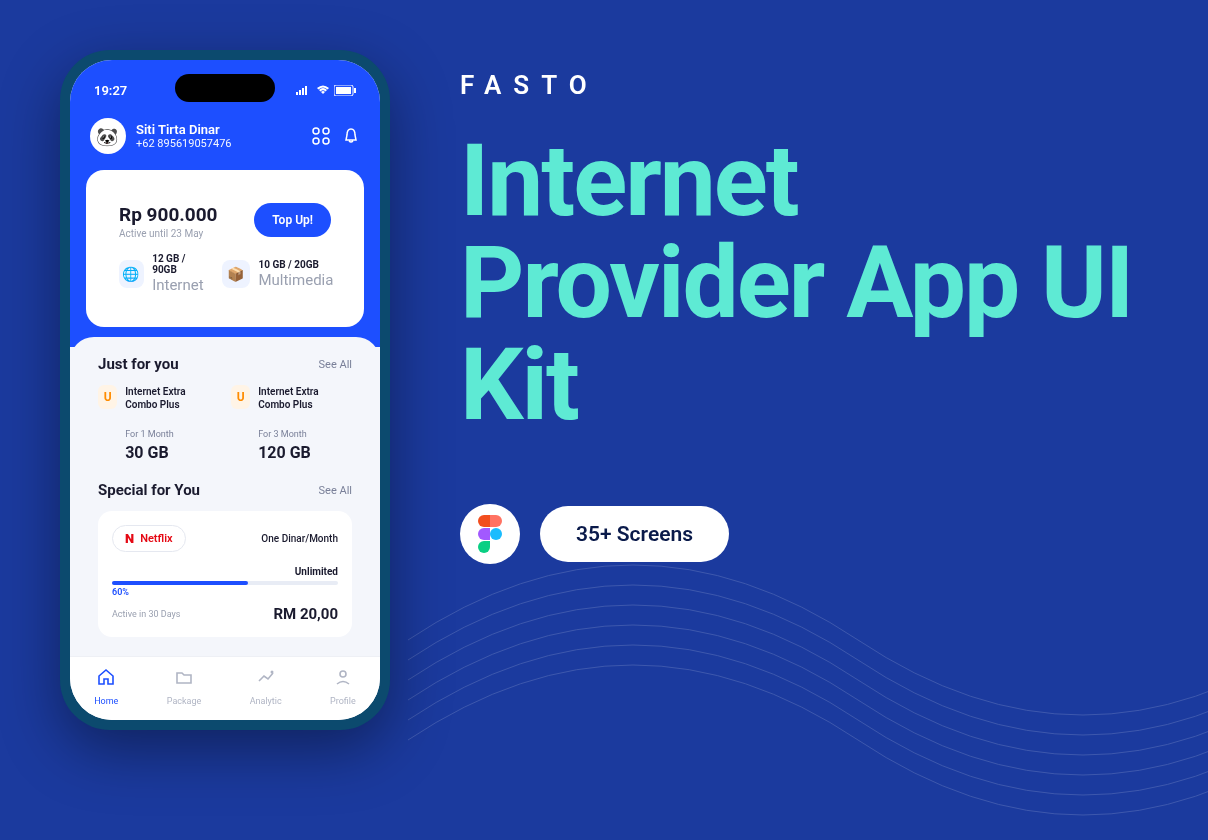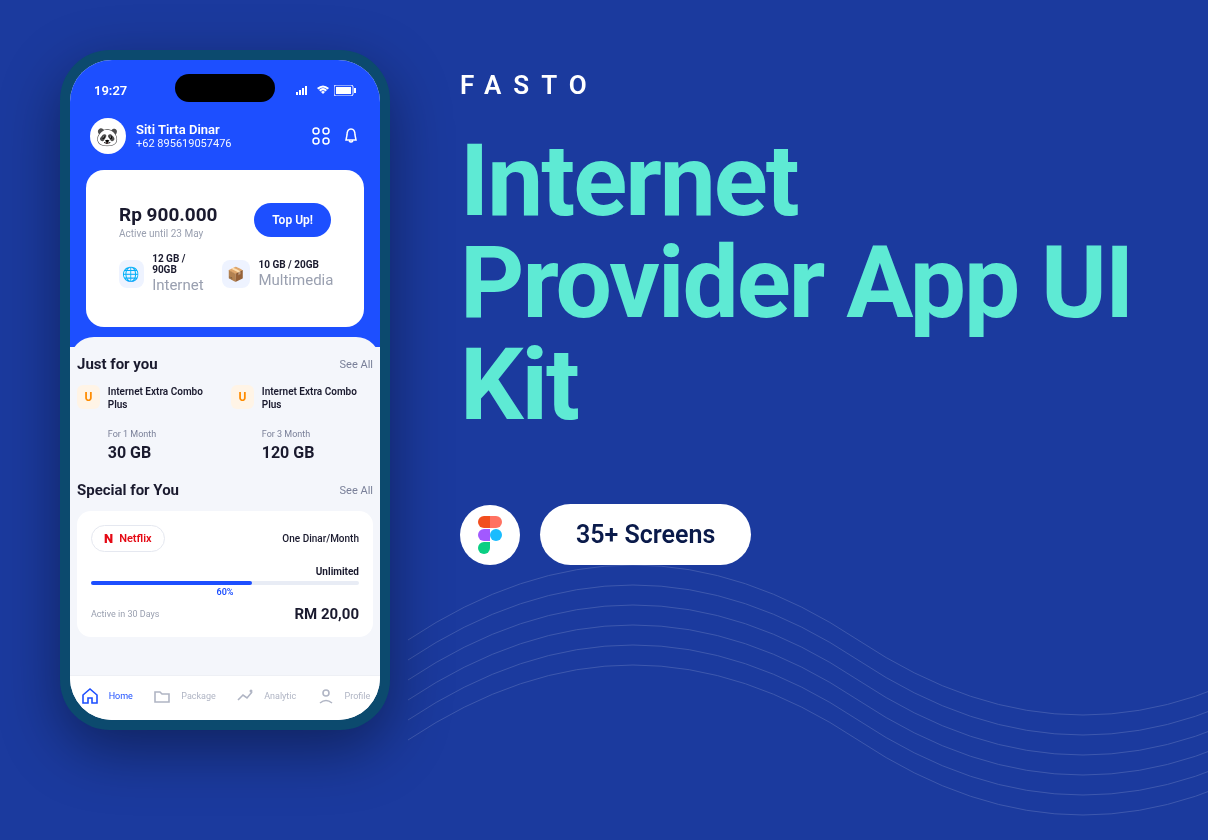--- a/index.html
+++ b/index.html
@@ -7,21 +7,21 @@
 .wave{position:absolute;right:-100px;bottom:-50px;width:900px;height:500px;opacity:0.15;pointer-events:none}
 .wave path{stroke:#fff;stroke-width:1;fill:none}
 .container{display:flex;width:100%;height:100%;padding:50px 60px;gap:70px;position:relative;z-index:2}
 .phone-col{flex:0 0 auto}
 .text-col{flex:1;display:flex;flex-direction:column;justify-content:flex-start;padding-top:20px}
 .brand{color:#fff;font-size:26px;font-weight:600;letter-spacing:12px;margin-bottom:30px}
 .headline{color:#5eead4;font-size:100px;font-weight:700;line-height:1.02;letter-spacing:-2px;margin-bottom:68px}
 .badges{display:flex;gap:20px;align-items:center}
 .figma-circle{width:60px;height:60px;border-radius:50%;background:#fff;display:flex;align-items:center;justify-content:center}
 .figma-icon{width:26px;height:38px}
-.pill{background:#fff;color:#0a1a4a;padding:16px 36px;border-radius:40px;font-size:25px;font-weight:600}
+.pill{background:#fff;color:#0a1a4a;padding:16px 36px;border-radius:40px;font-size:21px;font-weight:600}
 .phone{width:330px;height:680px;background:#0c4a6e;border-radius:50px;padding:10px;box-shadow:0 20px 60px rgba(0,0,0,0.4);position:relative}
 .phone-inner{width:100%;height:100%;background:#f4f6fb;border-radius:42px;overflow:hidden;position:relative}
 .notch{position:absolute;top:14px;left:50%;transform:translateX(-50%);width:100px;height:28px;background:#000;border-radius:16px;z-index:10}
 .status-bar{height:48px;background:#1d4fff;display:flex;justify-content:space-between;align-items:center;padding:12px 24px 0;color:#fff;font-size:13px;font-weight:600}
 .status-icons{display:flex;gap:4px;align-items:center}
 .header{background:#1d4fff;padding:10px 20px 16px;display:flex;align-items:center;gap:10px}
 .avatar{width:36px;height:36px;border-radius:50%;background:#fff;display:flex;align-items:center;justify-content:center;font-size:18px}
 .uinfo{flex:1;color:#fff}
 .uname{font-size:13px;font-weight:600}
 .uphone{font-size:11px;opacity:0.95}
@@ -31,45 +31,45 @@
 .balance-card{background:#fff;border-radius:18px;padding:33px}
 .bal-row{display:flex;justify-content:space-between;align-items:flex-start;margin-bottom:14px}
 .bal-amt{font-size:19px;font-weight:700;color:#1a1a2e}
 .bal-sub{font-size:10px;color:#9aa0b0;margin-top:2px}
 .topup{background:#1d4fff;color:#fff;padding:10px 18px;border-radius:20px;font-size:12px;font-weight:600;border:none}
 .quota-row{display:flex;gap:16px}
 .quota{display:flex;gap:8px;align-items:center;flex:1}
 .qicon{width:28px;height:28px;border-radius:8px;background:#eef3ff;display:flex;align-items:center;justify-content:center;font-size:14px}
 .qtext{font-size:10px;font-weight:700;color:#1a1a2e}
 .qlabel{font-size:15px;color:#9aa0b0;margin-top:1px}
-.content{background:#f4f6fb;border-radius:24px 24px 0 0;margin-top:-10px;padding:18px 7px;position:relative;z-index:2}
+.content{background:#f4f6fb;border-radius:24px 24px 0 0;margin-top:-10px;padding:18px 28px;position:relative;z-index:2}
 .sec-head{display:flex;justify-content:space-between;align-items:center;margin-bottom:12px}
 .sec-title{font-size:15px;font-weight:700;color:#1a1a2e}
 .see-all{font-size:11px;color:#7a8099}
 .offers{display:flex;gap:12px;margin-bottom:18px}
 .offer{flex:1;display:flex;gap:8px}
 .oicon{width:24px;height:24px;border-radius:6px;background:#fff4e6;display:flex;align-items:center;justify-content:center;font-size:12px;color:#ff8c00;font-weight:700}
 .otxt{font-size:10px;color:#1a1a2e;line-height:1.3}
 .otitle{font-weight:600}
 .odur{font-size:9px;color:#7a8099;margin-top:18px}
 .osize{font-size:16px;font-weight:700;margin-top:2px}
 .special-card{background:#fff;border-radius:14px;padding:14px;margin-top:10px}
 .sp-row1{display:flex;justify-content:space-between;align-items:center;margin-bottom:14px}
 .netflix-badge{border:1px solid #e5e8f0;border-radius:16px;padding:5px 12px;display:flex;gap:6px;align-items:center;font-size:11px;color:#e50914;font-weight:600}
 .nicon{font-weight:900;font-size:13px}
 .sp-period{font-size:10px;color:#1a1a2e;font-weight:500}
 .sp-row2{display:flex;justify-content:flex-end;font-size:10px;color:#1a1a2e;font-weight:700;margin-bottom:4px}
 .progress{height:4px;background:#e8ecf5;border-radius:2px;position:relative;margin-bottom:2px}
 .progress-fill{height:100%;width:60%;background:#1d4fff;border-radius:2px}
-.pct{text-align:center;font-size:9px;color:#1d4fff;font-weight:600}
+.pct{text-align:left;font-size:9px;color:#1d4fff;font-weight:600}
 .sp-row3{display:flex;justify-content:space-between;align-items:center;margin-top:8px}
 .active-txt{font-size:9px;color:#9aa0b0}
 .price{font-size:15px;font-weight:700;color:#1a1a2e}
 .bottom-nav{position:absolute;bottom:0;left:0;right:0;background:#fff;display:flex;justify-content:space-around;padding:10px 0 14px;border-top:1px solid #eef0f5}
-.nav-item{display:flex;align-items:center;gap:9px;font-size:9px;color:#b0b5c4}
+.nav-item{display:flex;flex-direction:column;align-items:center;gap:9px;font-size:9px;color:#b0b5c4}
 .nav-item.active{color:#1d4fff}
 .nav-ico{width:20px;height:20px}
 </style>
 </head>
 <body>
 
 <svg class="wave" viewBox="0 0 900 500">
   <path d="M0,250 Q225,100 450,250 T900,250"></path>
     <path d="M0,270 Q225,120 450,270 T900,270"></path>
   <path d="M0,290 Q225,140 450,290 T900,290"></path>

